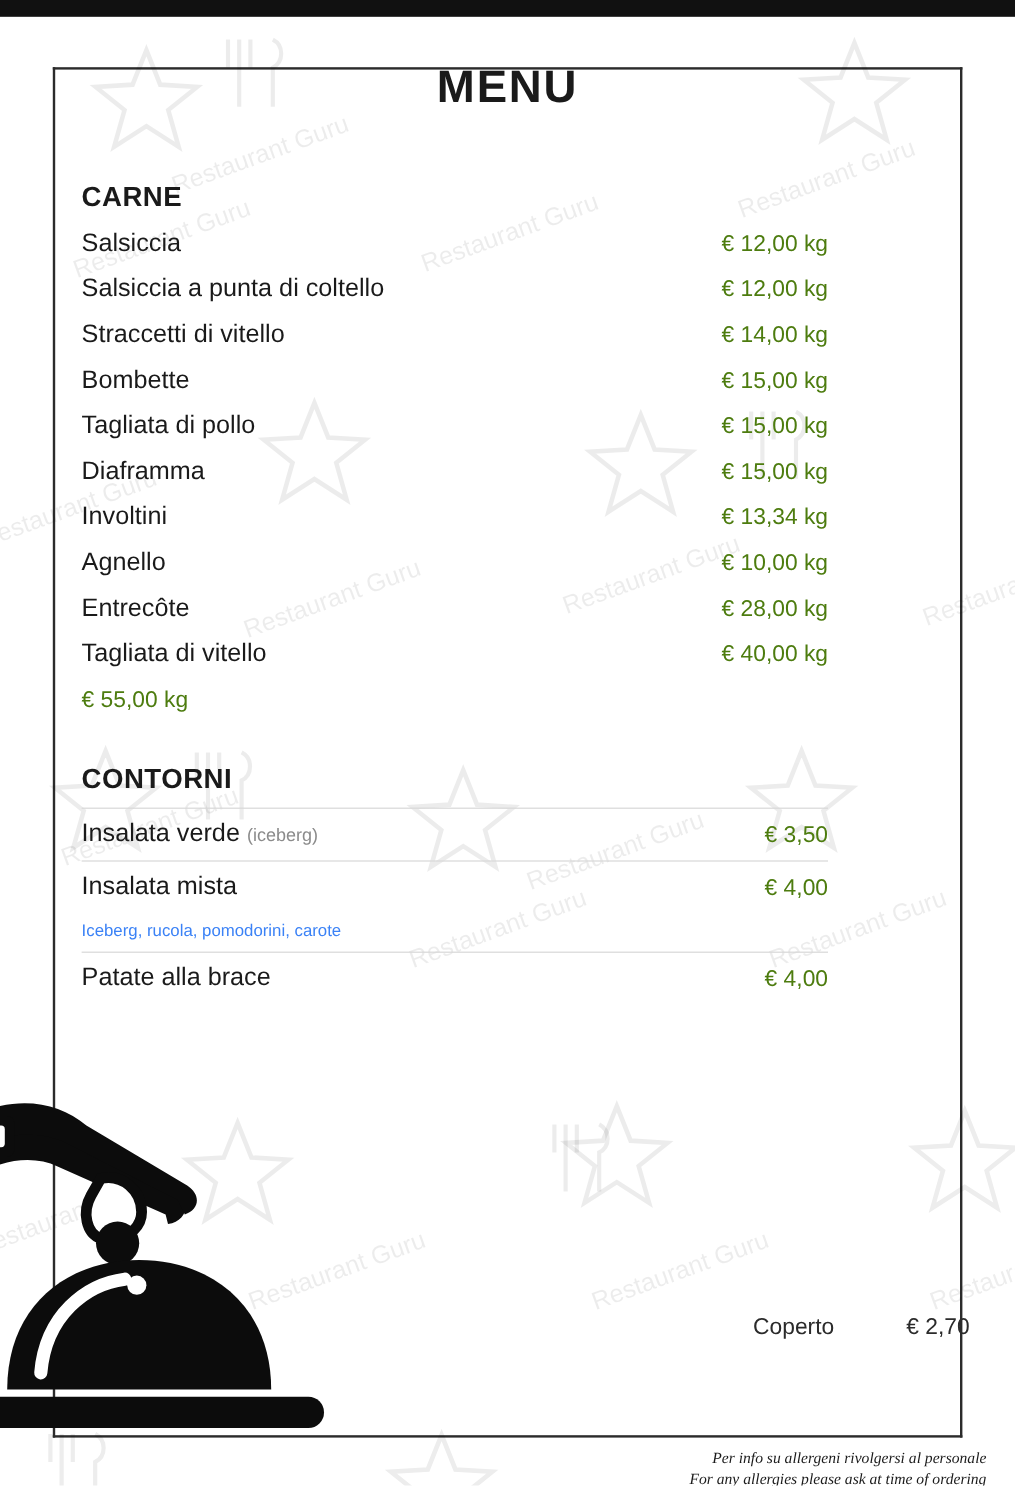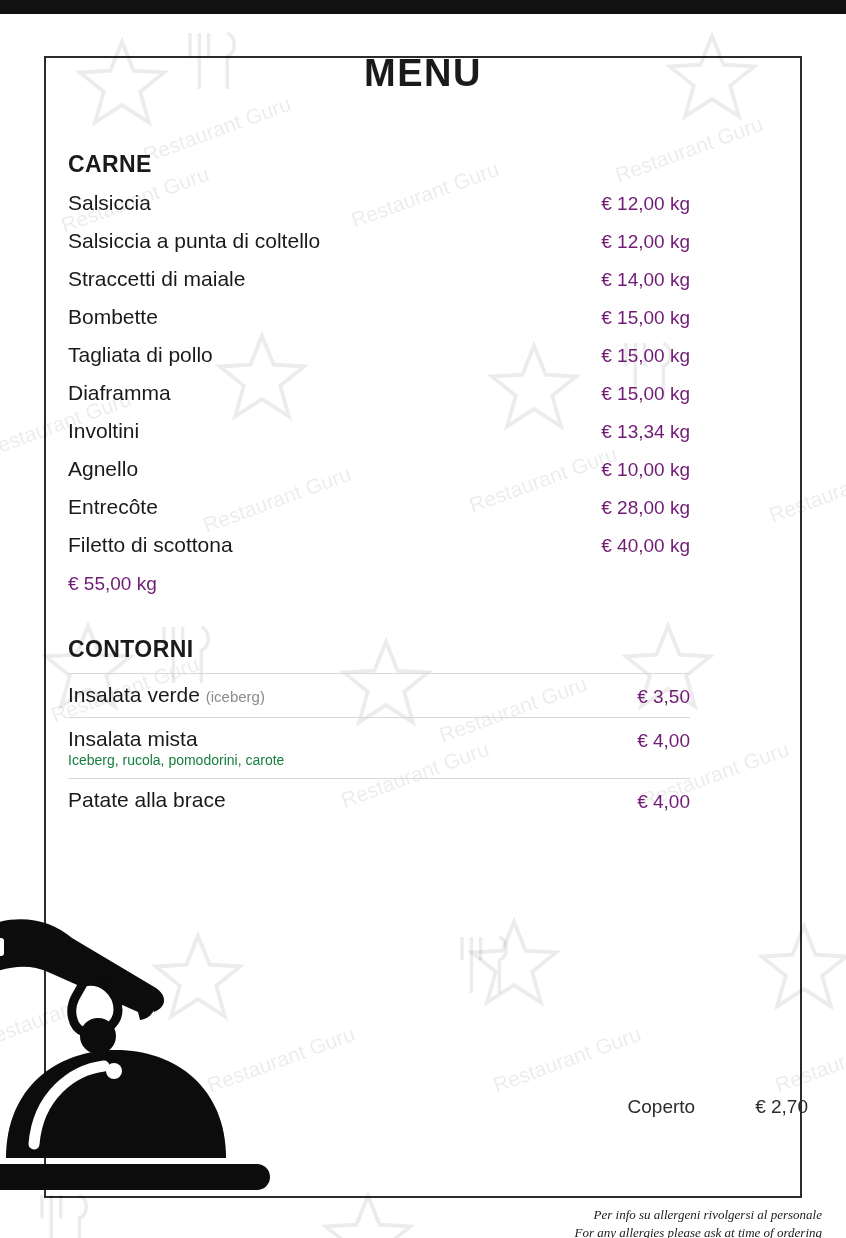--- a/index.html
+++ b/index.html
@@ -118,38 +118,38 @@
     font-size: 21px;
     line-height: 1.1;
     color: #1a1a1a;
   }
   .row .name .qualifier {
     font-size: 15px;
     color: #8b8b8b;
   }
   .row .price {
     font-size: 19px;
-    color: #701a75;
+    color: #4d7c0f;
     white-space: nowrap;
     padding-top: 2px;
   }
 
   
   .rows-contorni .row {
     border-top: 1px solid #d8d8d8;
     padding: 9px 0 9px 0;
     align-items: flex-start;
   }
   .rows-contorni .row:first-child { border-top: 1px solid #d8d8d8; }
   .rows-contorni .row .price { padding-top: 3px; }
   .sub-note {
     display: block;
     font-size: 14px;
-    color: #15803d;
-    margin-top: 2px;
+    color: #3b82f6;
+    margin-top: 17px;
     line-height: 1.2;
   }
 
   
   .coperto-row {
     position: absolute;
     left: 300px;
     top: 1096px;
     width: 508px;
     display: flex;
@@ -273,21 +273,21 @@
   <div class="rows">
     <div class="row">
       <span class="name">Salsiccia</span>
       <span class="price">€ 12,00 kg</span>
     </div>
     <div class="row">
       <span class="name">Salsiccia a punta di coltello</span>
       <span class="price">€ 12,00 kg</span>
     </div>
     <div class="row">
-      <span class="name">Straccetti di maiale</span>
+      <span class="name">Straccetti di vitello</span>
       <span class="price">€ 14,00 kg</span>
     </div>
     <div class="row">
       <span class="name">Bombette</span>
       <span class="price">€ 15,00 kg</span>
     </div>
     <div class="row">
       <span class="name">Tagliata di pollo</span>
       <span class="price">€ 15,00 kg</span>
     </div>
@@ -301,21 +301,21 @@
     </div>
     <div class="row">
       <span class="name">Agnello</span>
       <span class="price">€ 10,00 kg</span>
     </div>
     <div class="row">
       <span class="name">Entrecôte</span>
       <span class="price">€ 28,00 kg</span>
     </div>
     <div class="row">
-      <span class="name">Filetto di scottona</span>
+      <span class="name">Tagliata di vitello</span>
       <span class="price">€ 40,00 kg</span>
     </div>
     <div class="row">
       <span class="price">€ 55,00 kg</span>
     </div>
   </div>
 
   <h2 class="section-heading contorni">CONTORNI</h2>
   <div class="rows rows-contorni">
     <div class="row">

